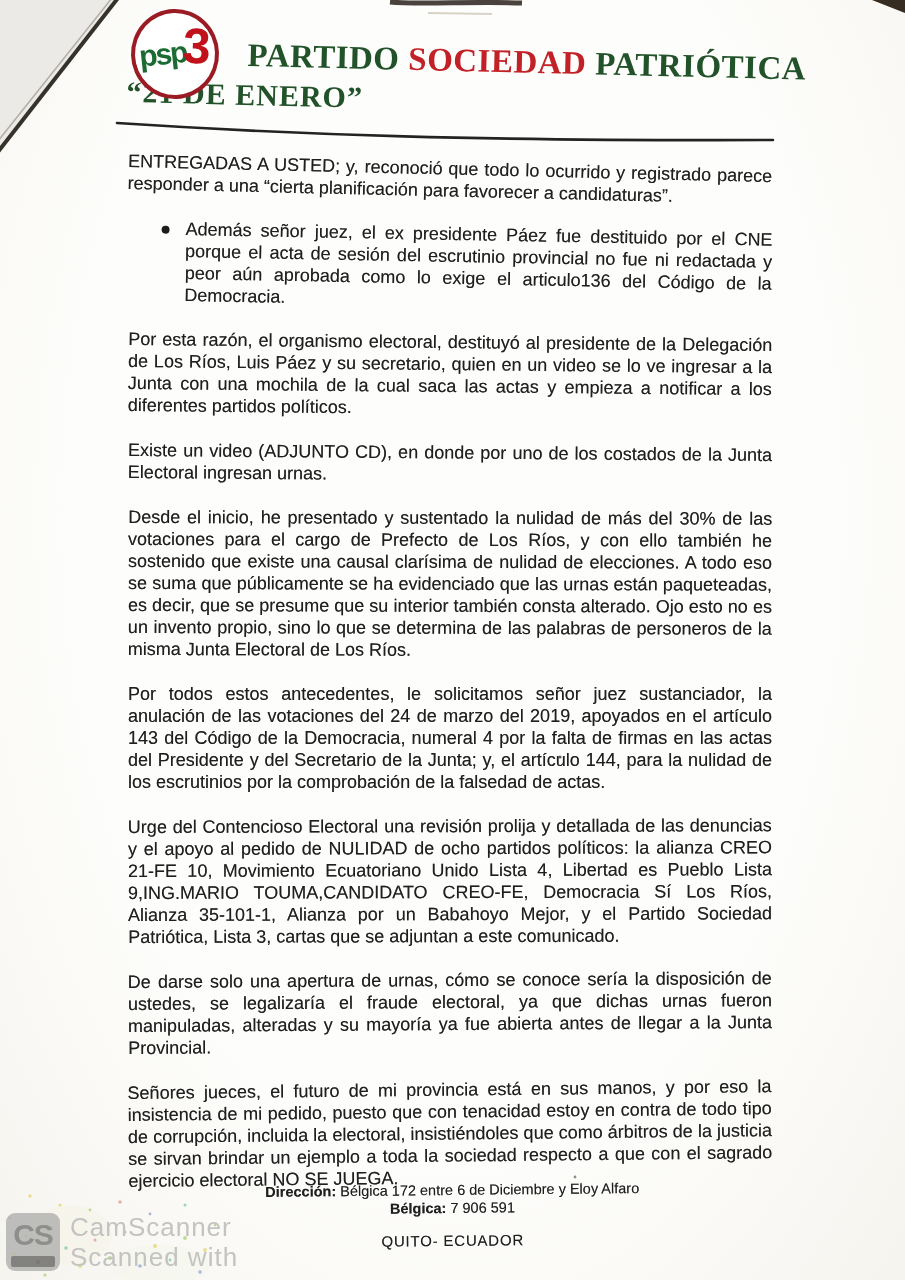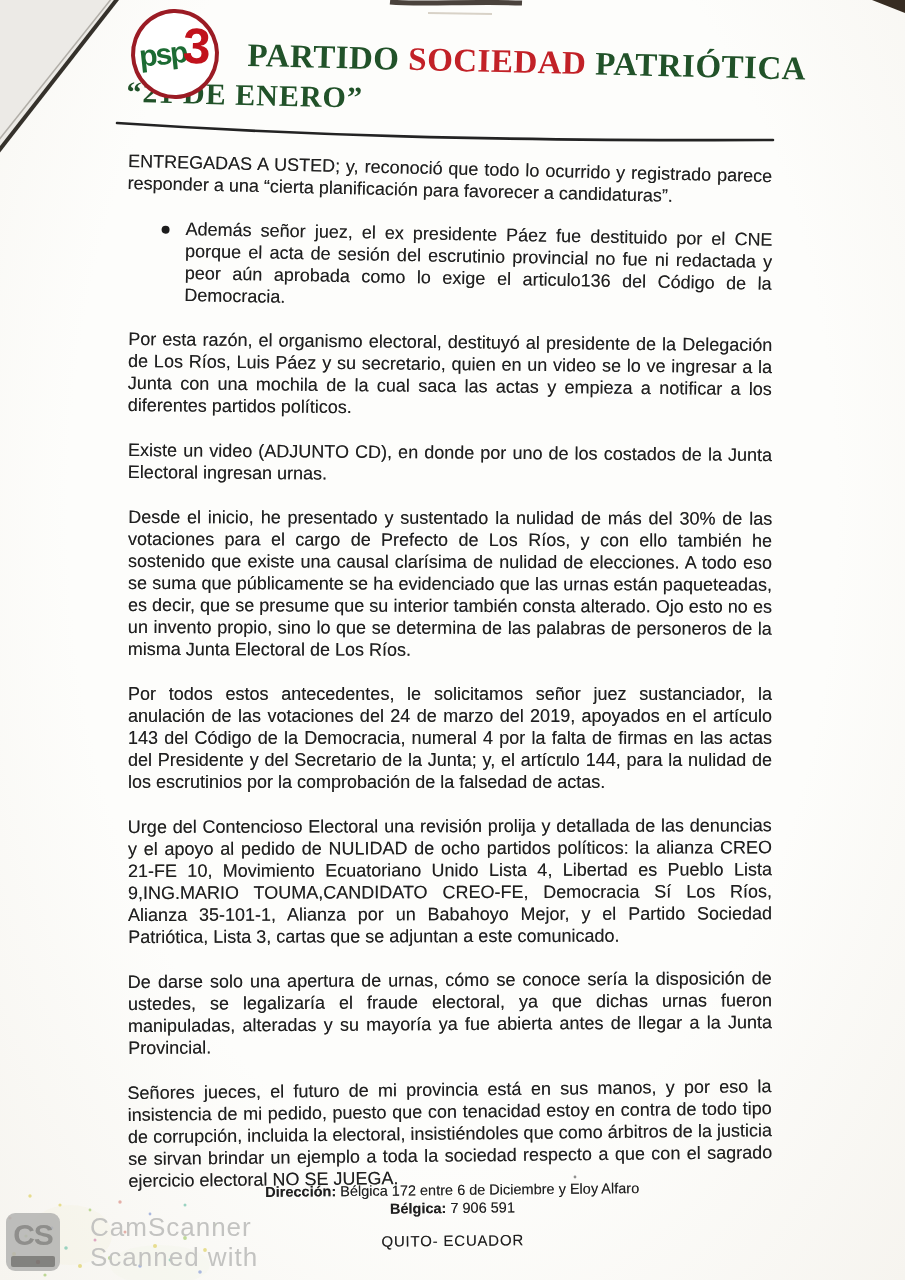--- a/index.html
+++ b/index.html
@@ -83,21 +83,21 @@
     text-align: center;
     transform: rotate(-0.6deg);
     text-shadow: 0 0 0.4px rgba(20,20,20,0.5);
   }
   .f-line { font-size: 14.5px; line-height: 18px; }
   .f-city { font-size: 15px; letter-spacing: 0.8px; margin-top: 15px; }
 
   
   .watermark {
     position: absolute; left: 6px; top: 1212px; z-index: 3;
-    display: flex; align-items: center; gap: 30px;
+    display: flex; align-items: center; gap: 10px;
   }
   .cs-badge {
     width: 54px; height: 58px; border-radius: 9px;
     background: #b4b4b2; position: relative;
     display: flex; align-items: flex-start; justify-content: center;
     opacity: 0.85;
   }
   .cs-badge .cs-text {
     font-weight: bold; font-size: 30px; letter-spacing: -1px;
     color: #7d7d7b; margin-top: 5px;

